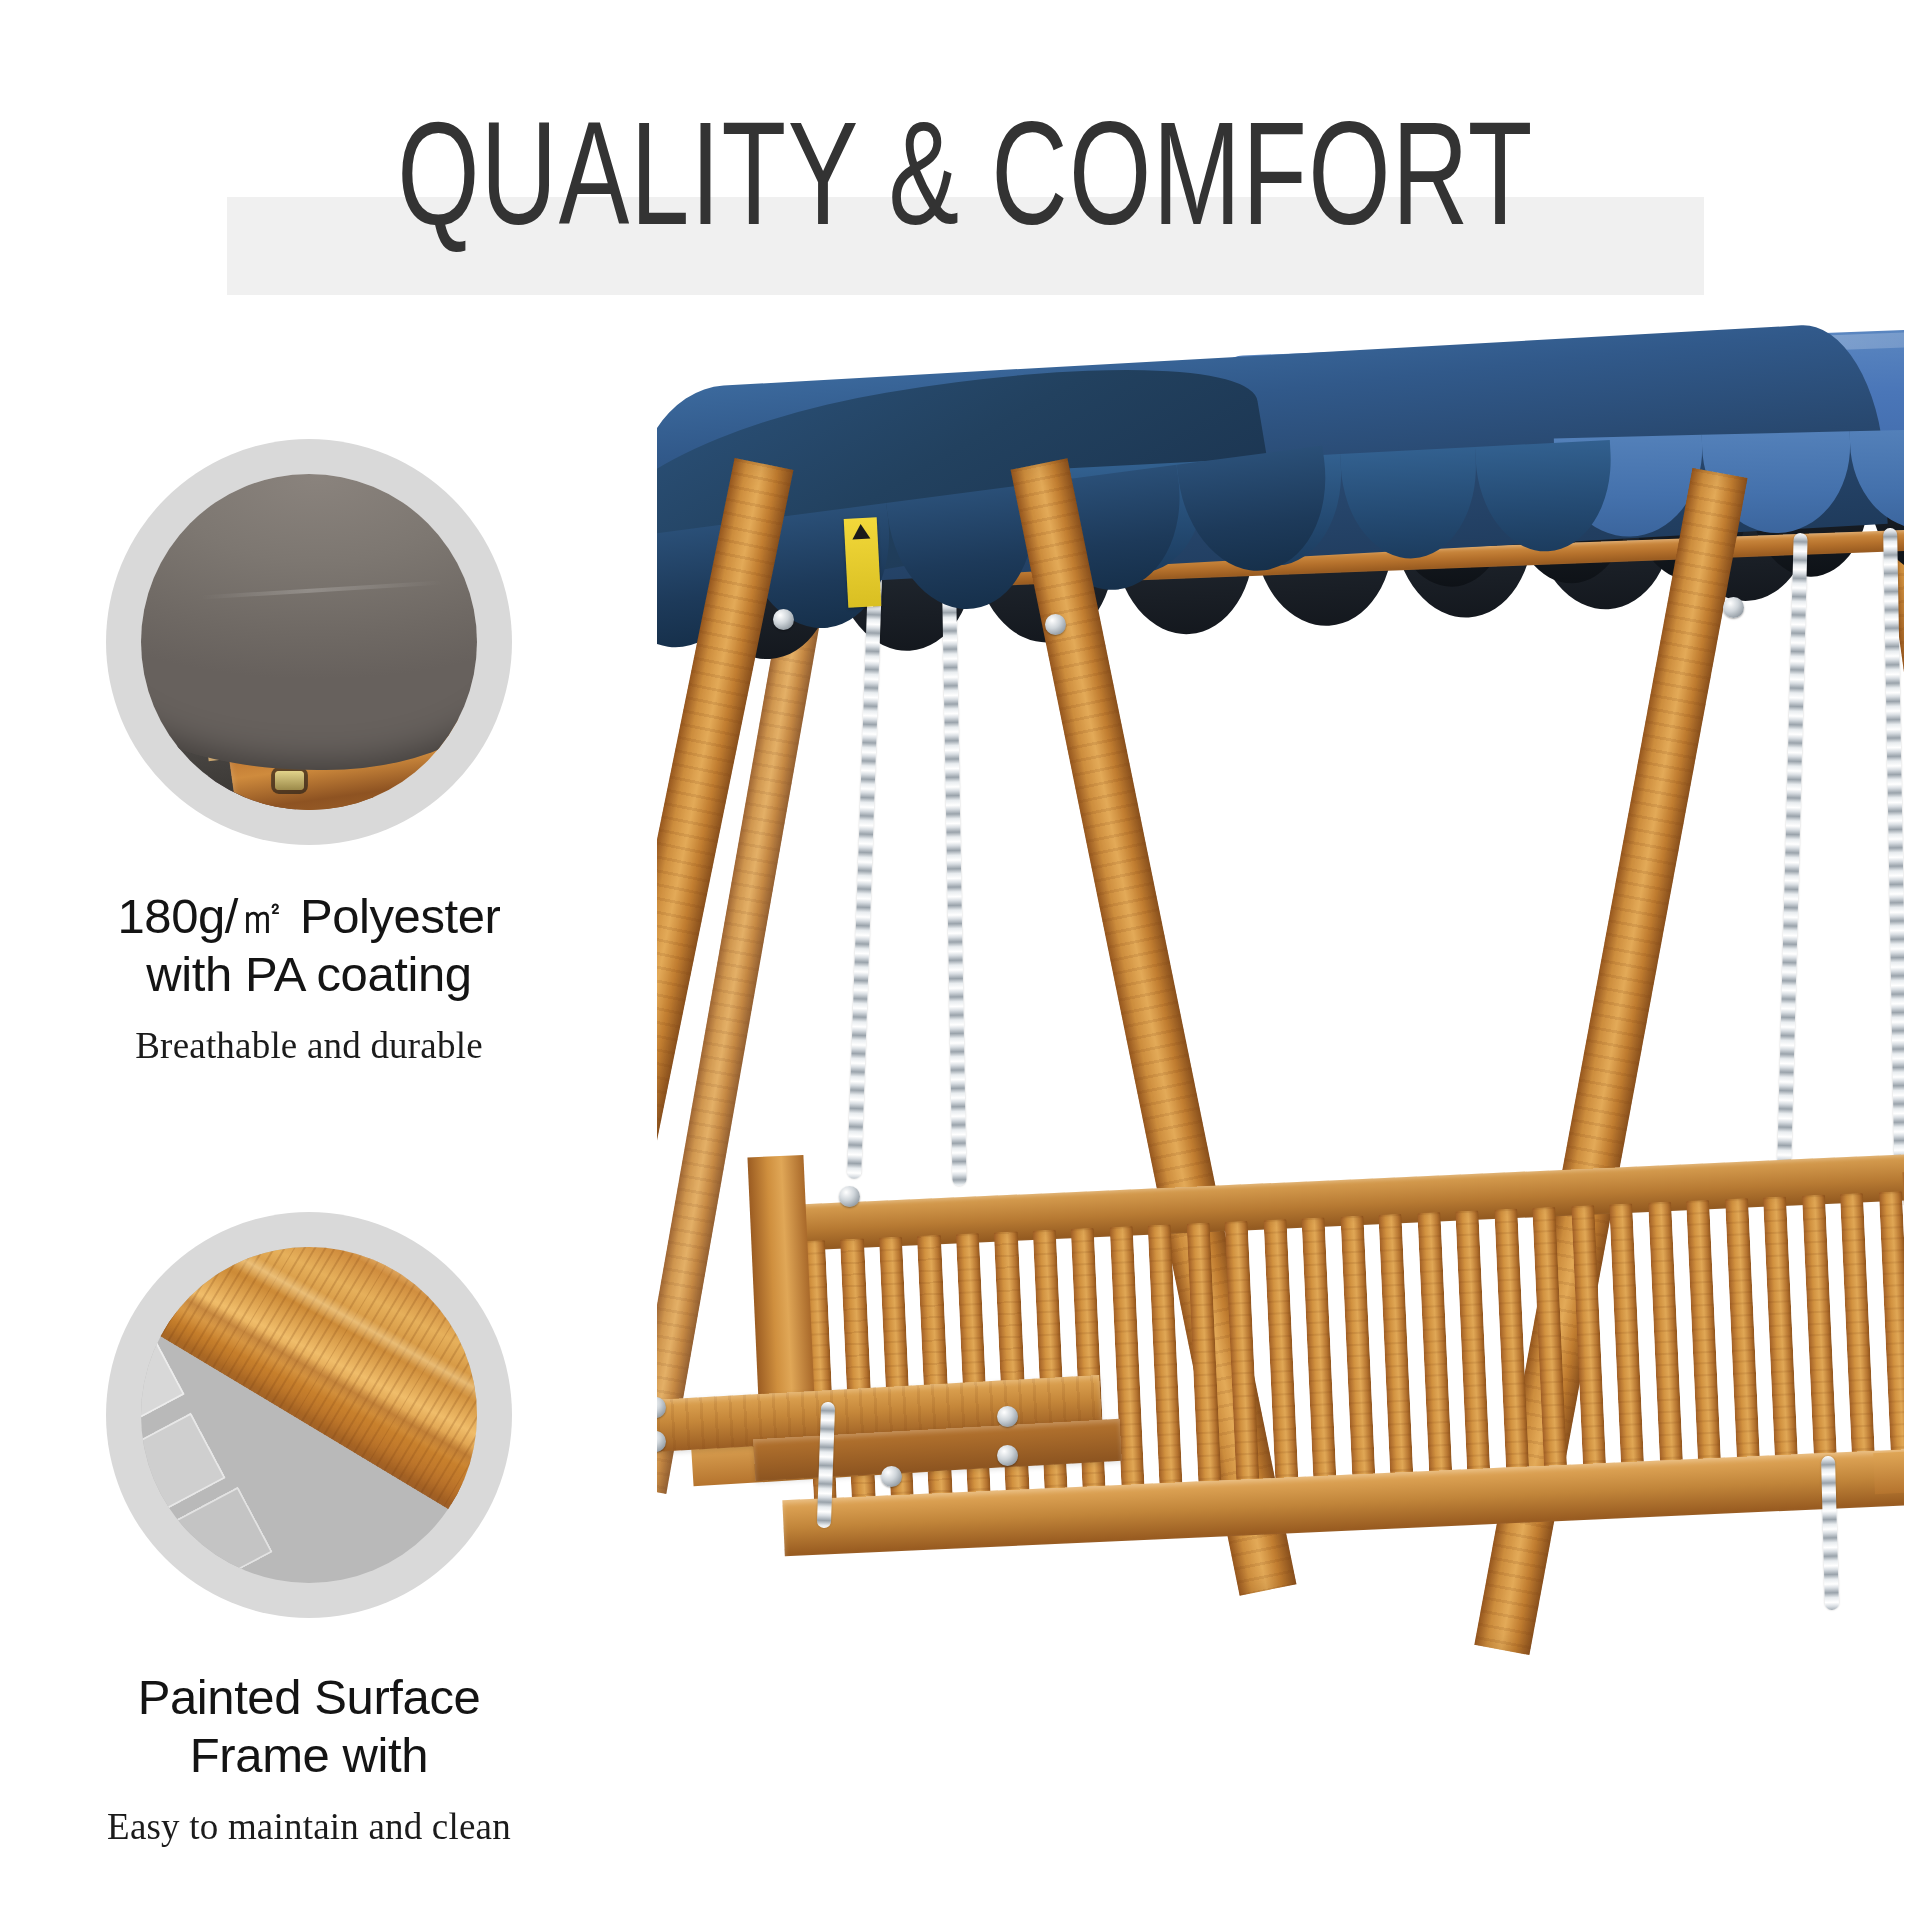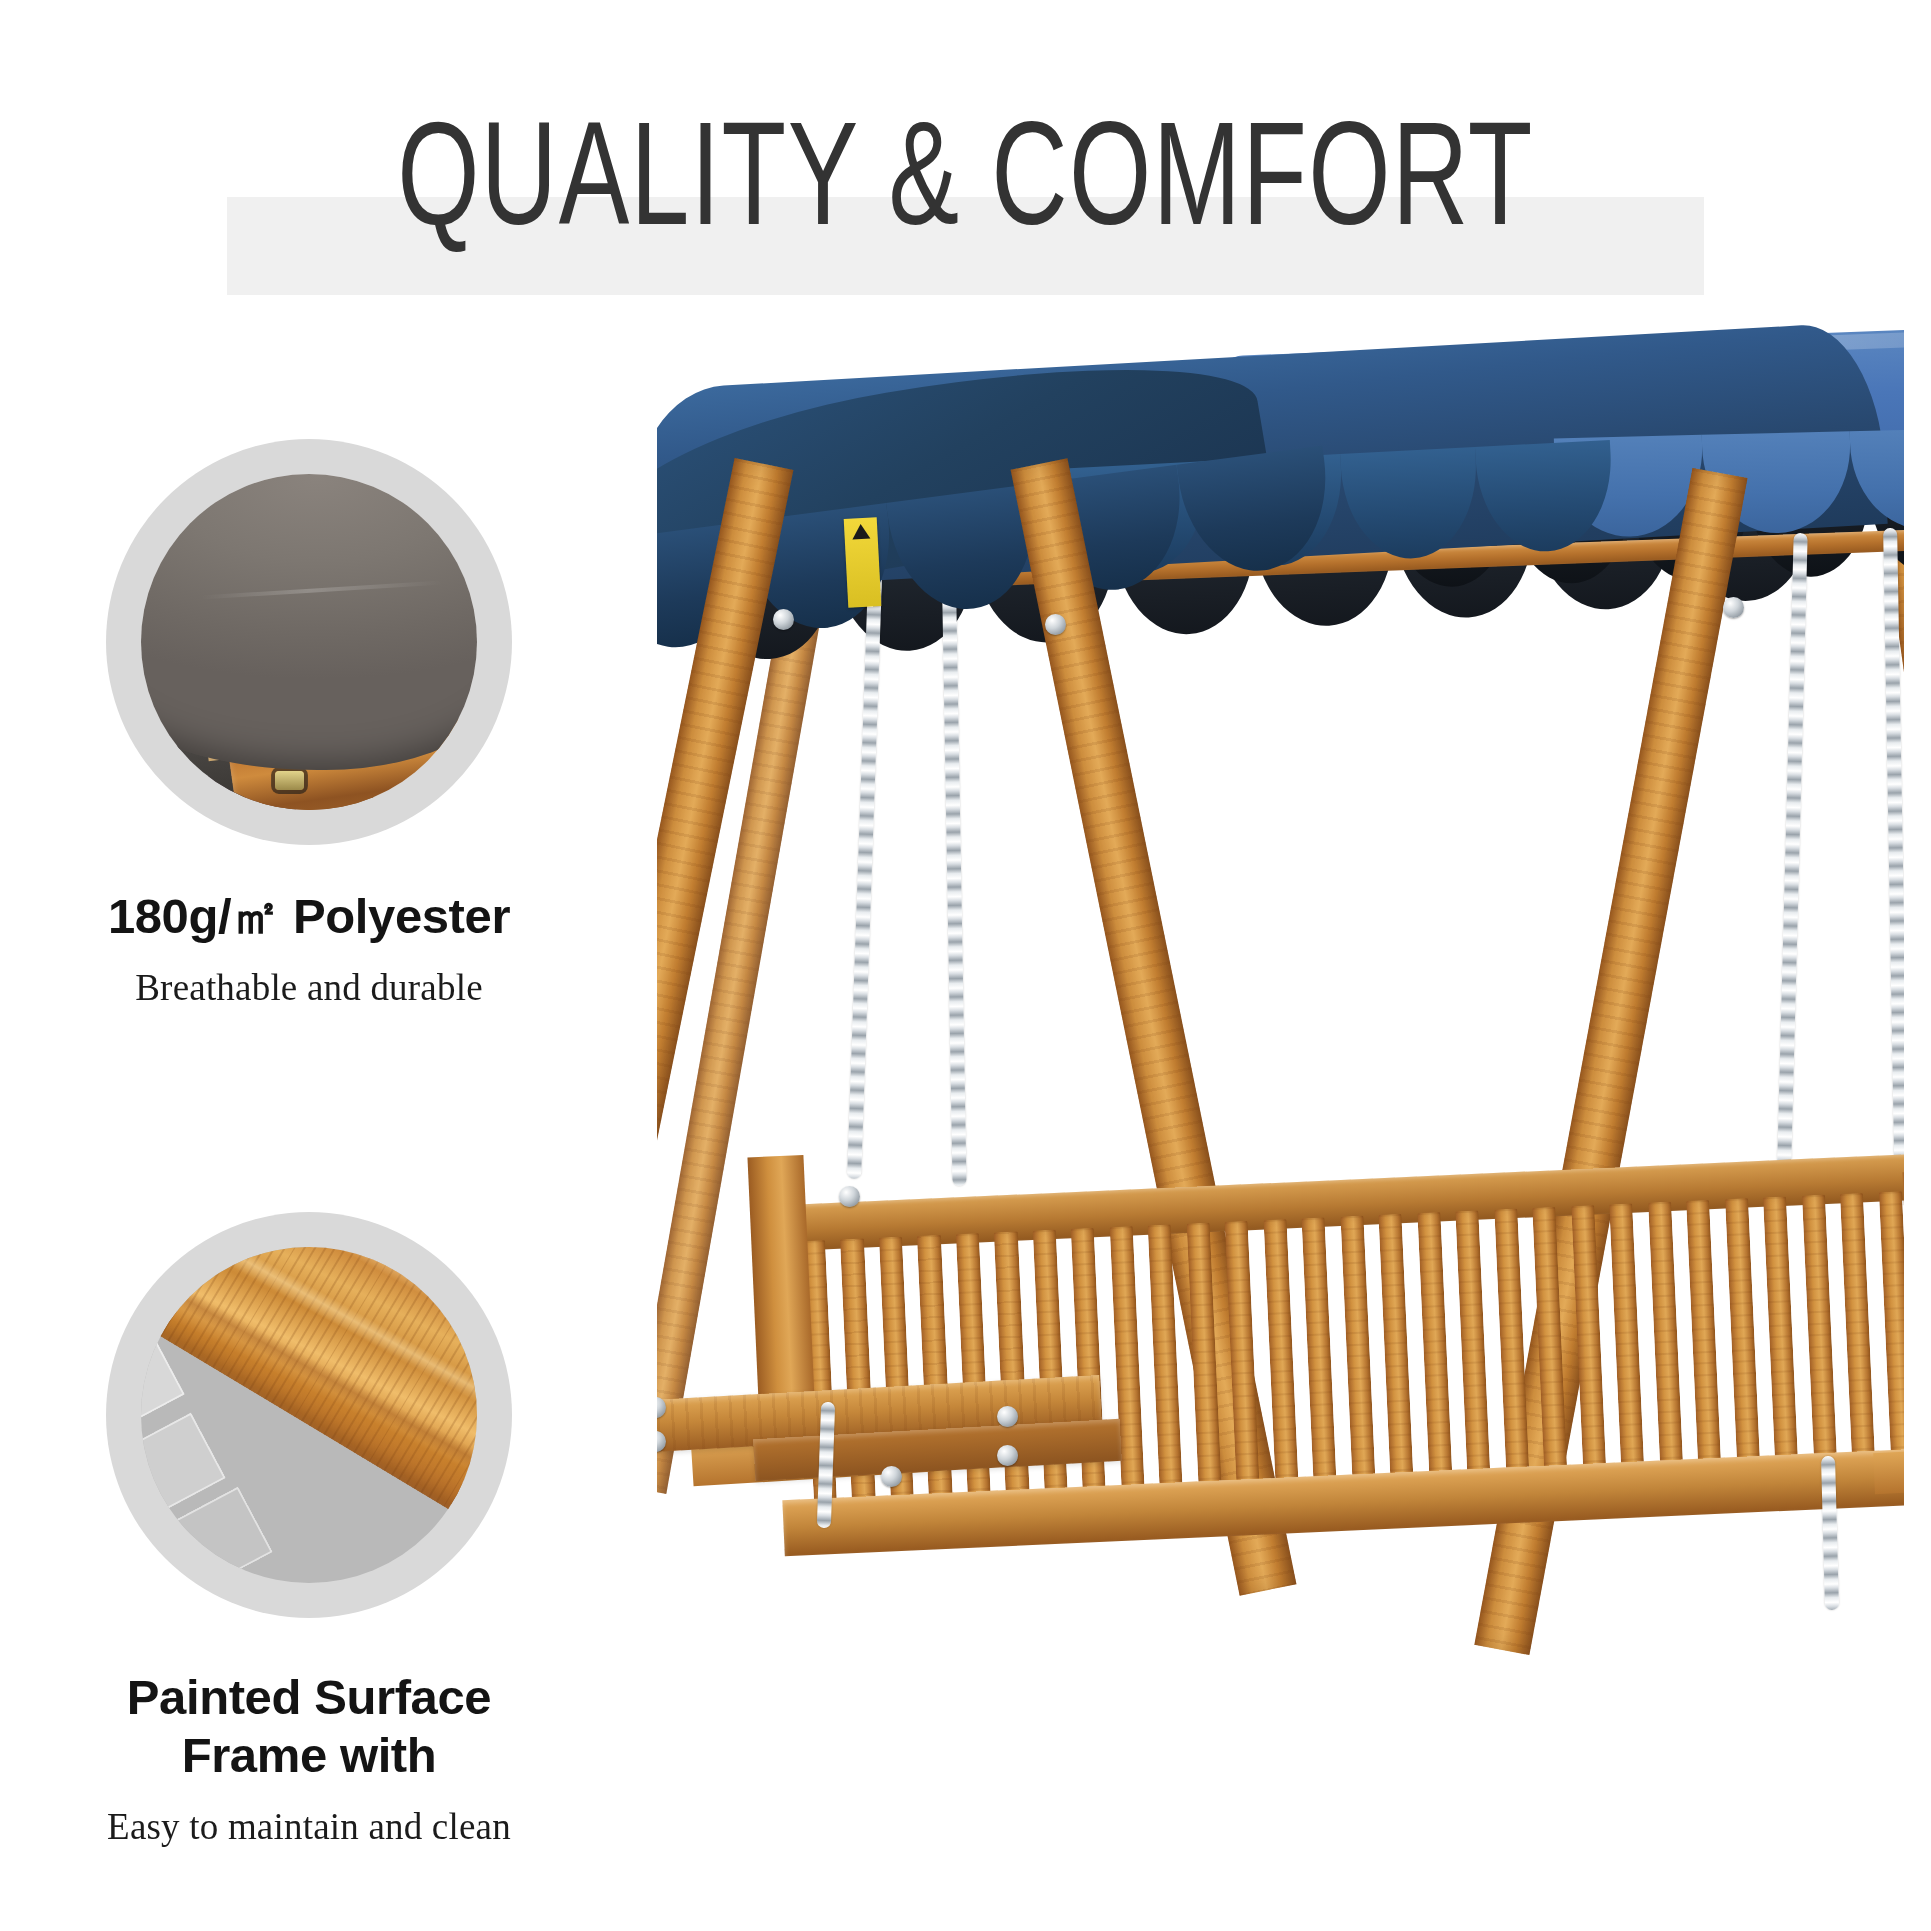--- a/index.html
+++ b/index.html
@@ -124,21 +124,21 @@
     background:
       linear-gradient(178deg, rgba(255,255,255,0) 18%, rgba(255,222,160,.55) 22%, rgba(255,255,255,0) 27%),
       linear-gradient(178deg, rgba(255,255,255,0) 46%, rgba(255,228,170,.50) 50%, rgba(255,255,255,0) 55%),
       linear-gradient(178deg, rgba(255,255,255,0) 72%, rgba(150,80,25,.35) 76%, rgba(255,255,255,0) 80%);
     transform:rotate(31deg);transform-origin:50% 50%;
   }
 
   .feat-title{
     margin:42px auto 0;width:579px;
     font-size:49px;line-height:58px;
-    font-weight:700;color:#141414;
+    font-weight:400;color:#141414;
     letter-spacing:-0.4px;
   }
   .feat-title .ln{display:block;}
   .feat-sub{
     margin:21px auto 0;width:579px;
     font-size:37px;line-height:44px;
     font-weight:300;color:#1b1b1b;
     letter-spacing:0.2px;
     font-family:Liberation Serif, serif;
   }
@@ -351,20 +351,21 @@
           <div class="fabric-beam2"></div>
           <div class="fabric-beam"></div>
           <div class="fabric-bolt"></div>
           <div class="fabric-sheet"></div>
           <div class="fabric-sheen"></div>
         </div>
       </div>
     </div>
     <div class="feat-title">
       <span class="ln">180g/㎡ Polyester</span>
+      <span class="ln">with PA coating</span>
     </div>
     <div class="feat-sub">Breathable and durable</div>
   </div>
 
   <div class="feature" id="feature-2">
     <div class="circle-wrap">
       <div class="circle-ring"></div>
       <div class="circle-photo">
         <div class="wood-scene">
           <div class="paver pv1"></div>

